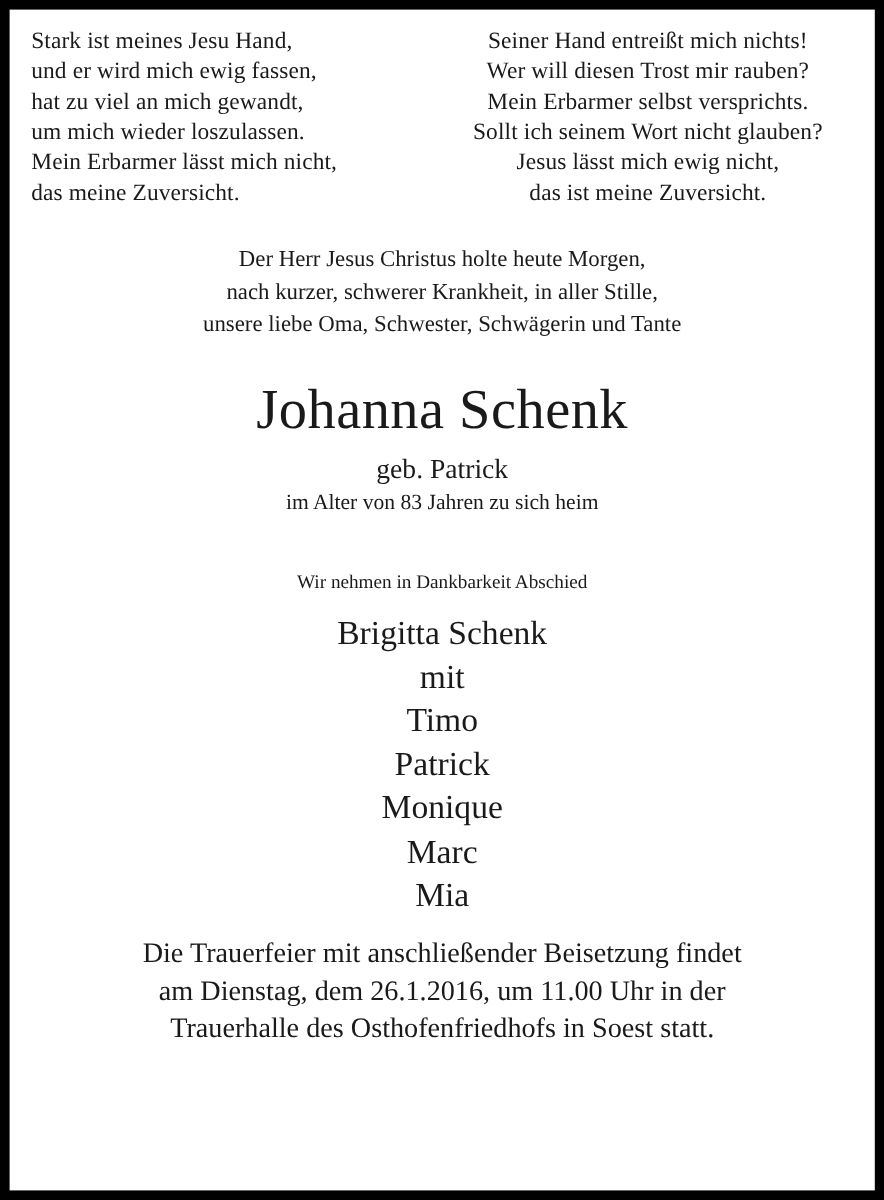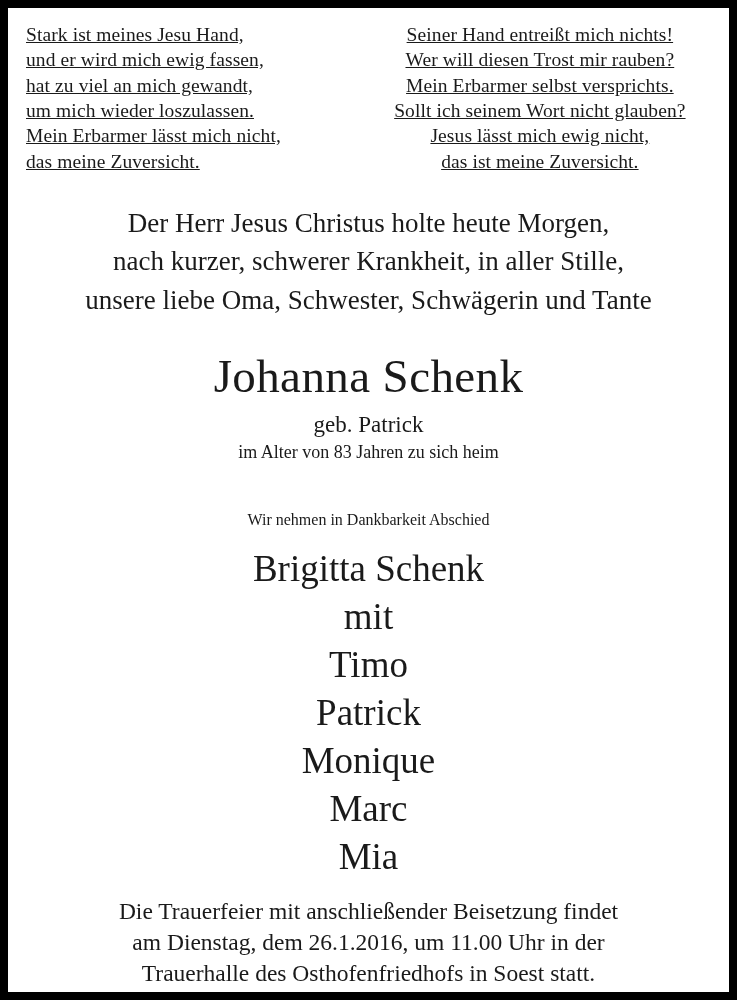--- a/index.html
+++ b/index.html
@@ -23,39 +23,38 @@
     padding: 10px 18px 8px 18px;
     display: flex;
     flex-direction: column;
   }
   .verse-block {
     display: flex;
     flex-direction: row;
     justify-content: space-between;
     gap: 20px;
     margin-top: 4px;
-    text-decoration: underline;
   }
   .verse-col {
     font-size: 19.5px;
     line-height: 1.30;
     white-space: pre-line;
     letter-spacing: 0.1px;
   }
   .verse-col.left {
     width: 330px;
     text-align: left;
   }
   .verse-col.right {
     width: 350px;
     text-align: center;
   }
   .intro {
     text-align: center;
-    font-size: 27px;
+    font-size: 19px;
     line-height: 1.42;
     margin-top: 30px;
     white-space: pre-line;
     font-family: Liberation Serif, serif;
   }
   .name {
     text-align: center;
     font-size: 47px;
     line-height: 1.1;
     margin-top: 32px;
@@ -74,21 +73,21 @@
   .farewell {
     text-align: center;
     font-size: 16px;
     margin-top: 48px;
   }
   .mourners {
     text-align: center;
     margin-top: 16px;
   }
   .mourner {
-    font-size: 37px;
+    font-size: 28px;
     line-height: 1.30;
   }
   .address {
     text-align: center;
     font-size: 23px;
     margin-top: 44px;
   }
   .ceremony {
     text-align: center;
     font-size: 23.5px;

